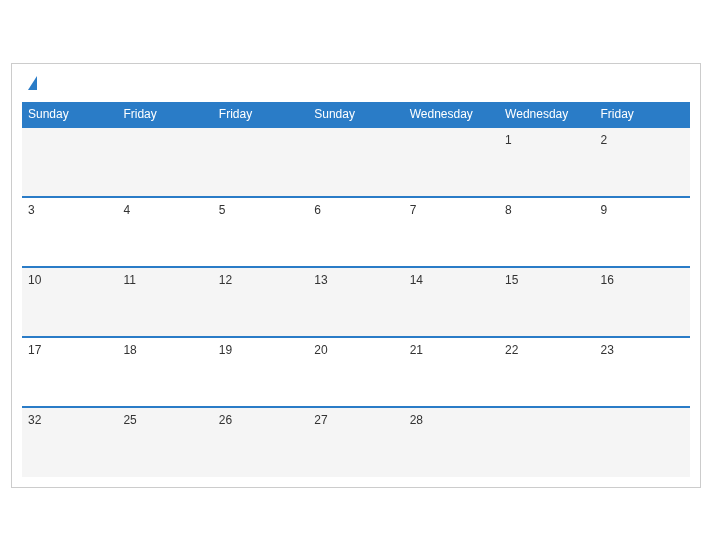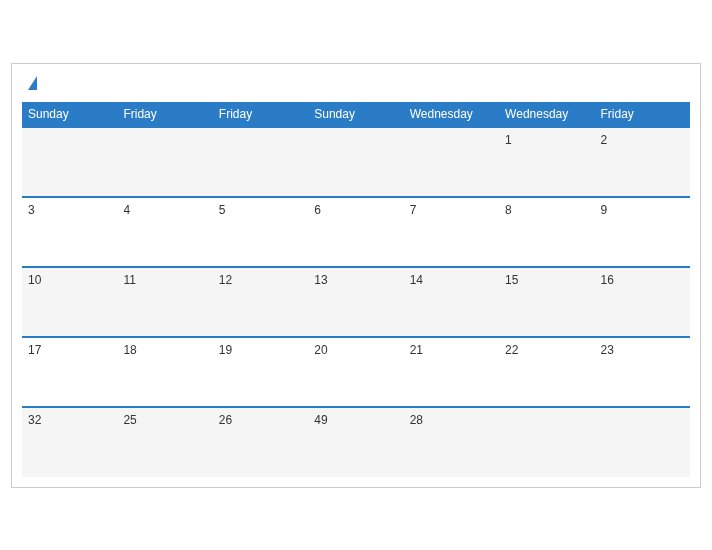--- a/index.html
+++ b/index.html
@@ -173,20 +173,20 @@
           <td><span class="day-num">19</span></td>
           <td><span class="day-num">20</span></td>
           <td><span class="day-num">21</span></td>
           <td><span class="day-num">22</span></td>
           <td><span class="day-num">23</span></td>
         </tr>
         <tr>
           <td><span class="day-num">32</span></td>
           <td><span class="day-num">25</span></td>
           <td><span class="day-num">26</span></td>
-          <td><span class="day-num">49</span></td>
+          <td><span class="day-num">27</span></td>
           <td><span class="day-num">28</span></td>
           <td></td>
           <td></td>
         </tr>
       </tbody>
   </table>
 </div>
 
 </body></html>

